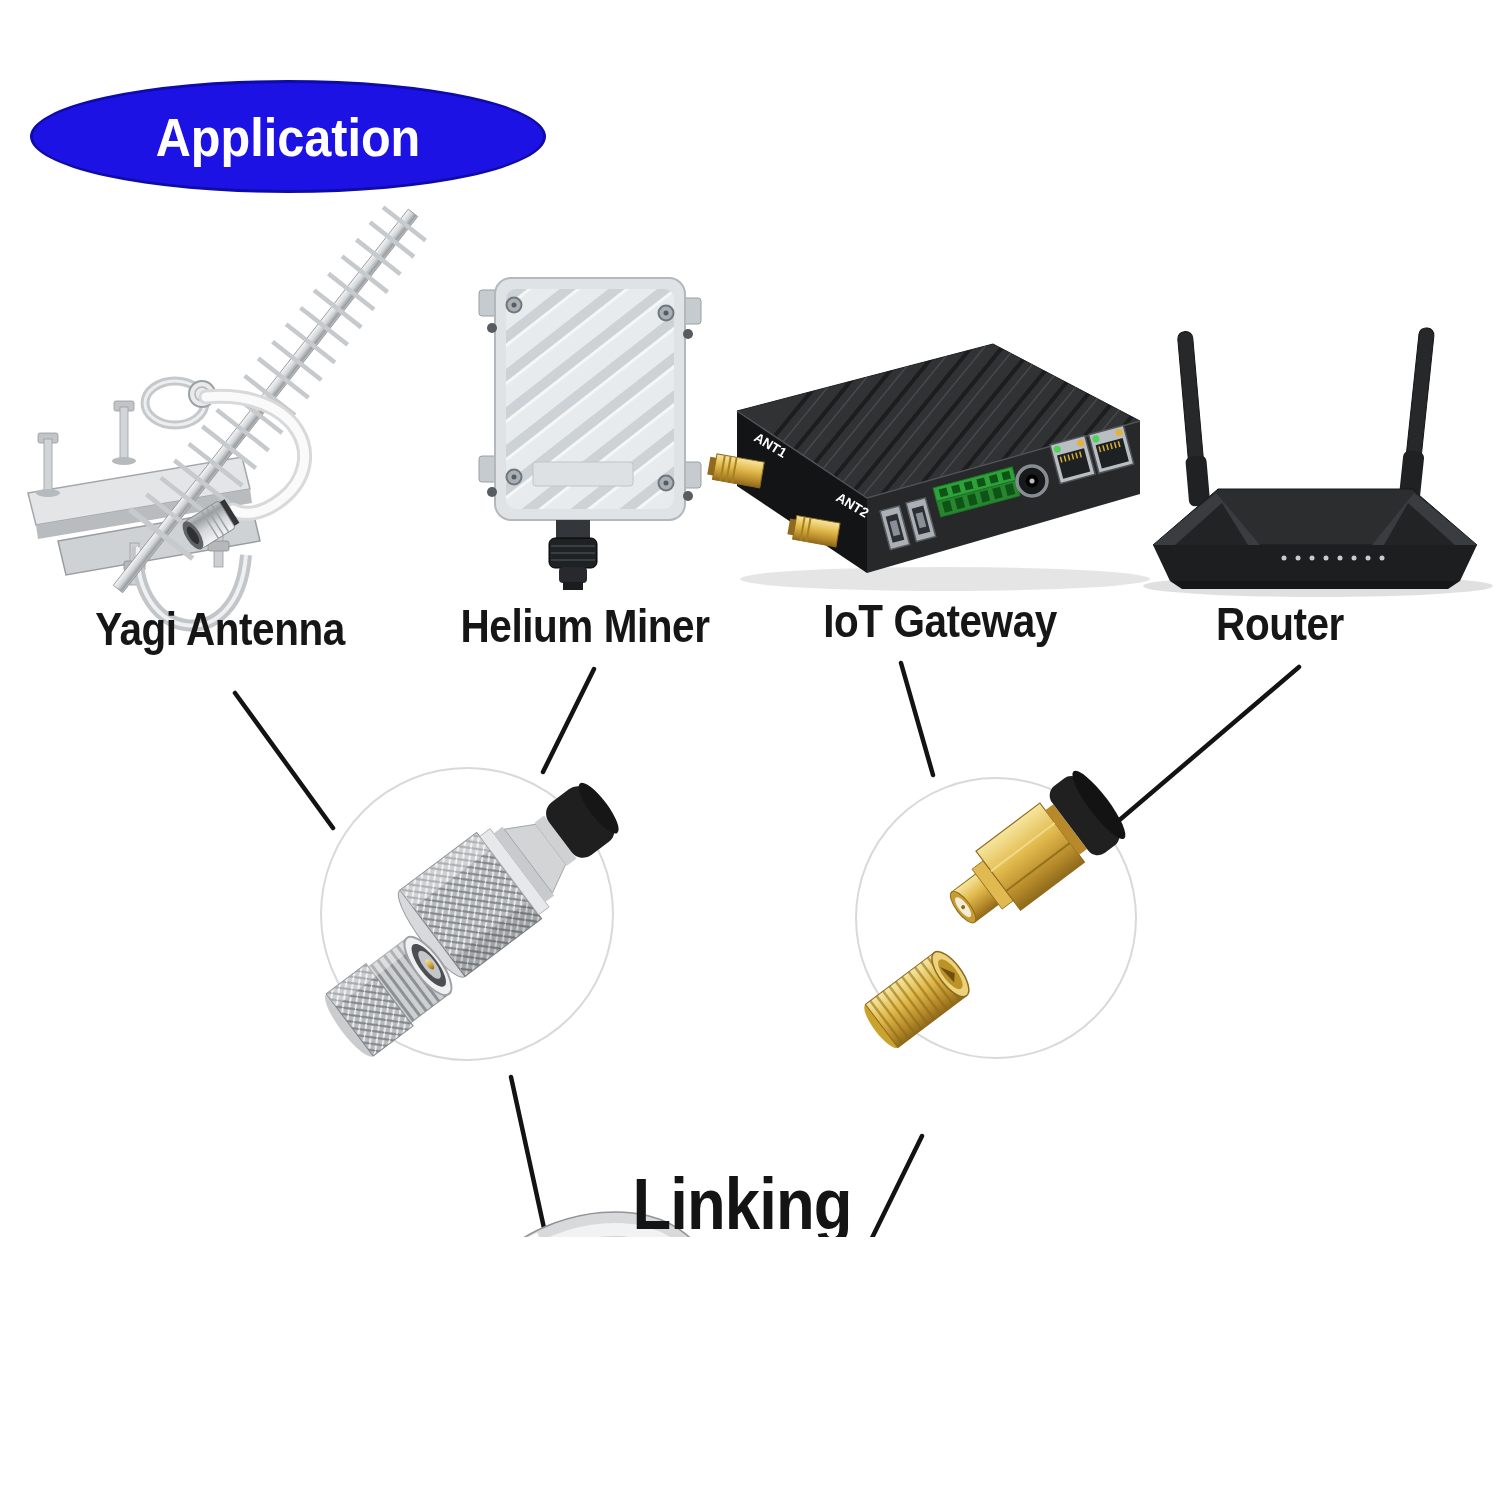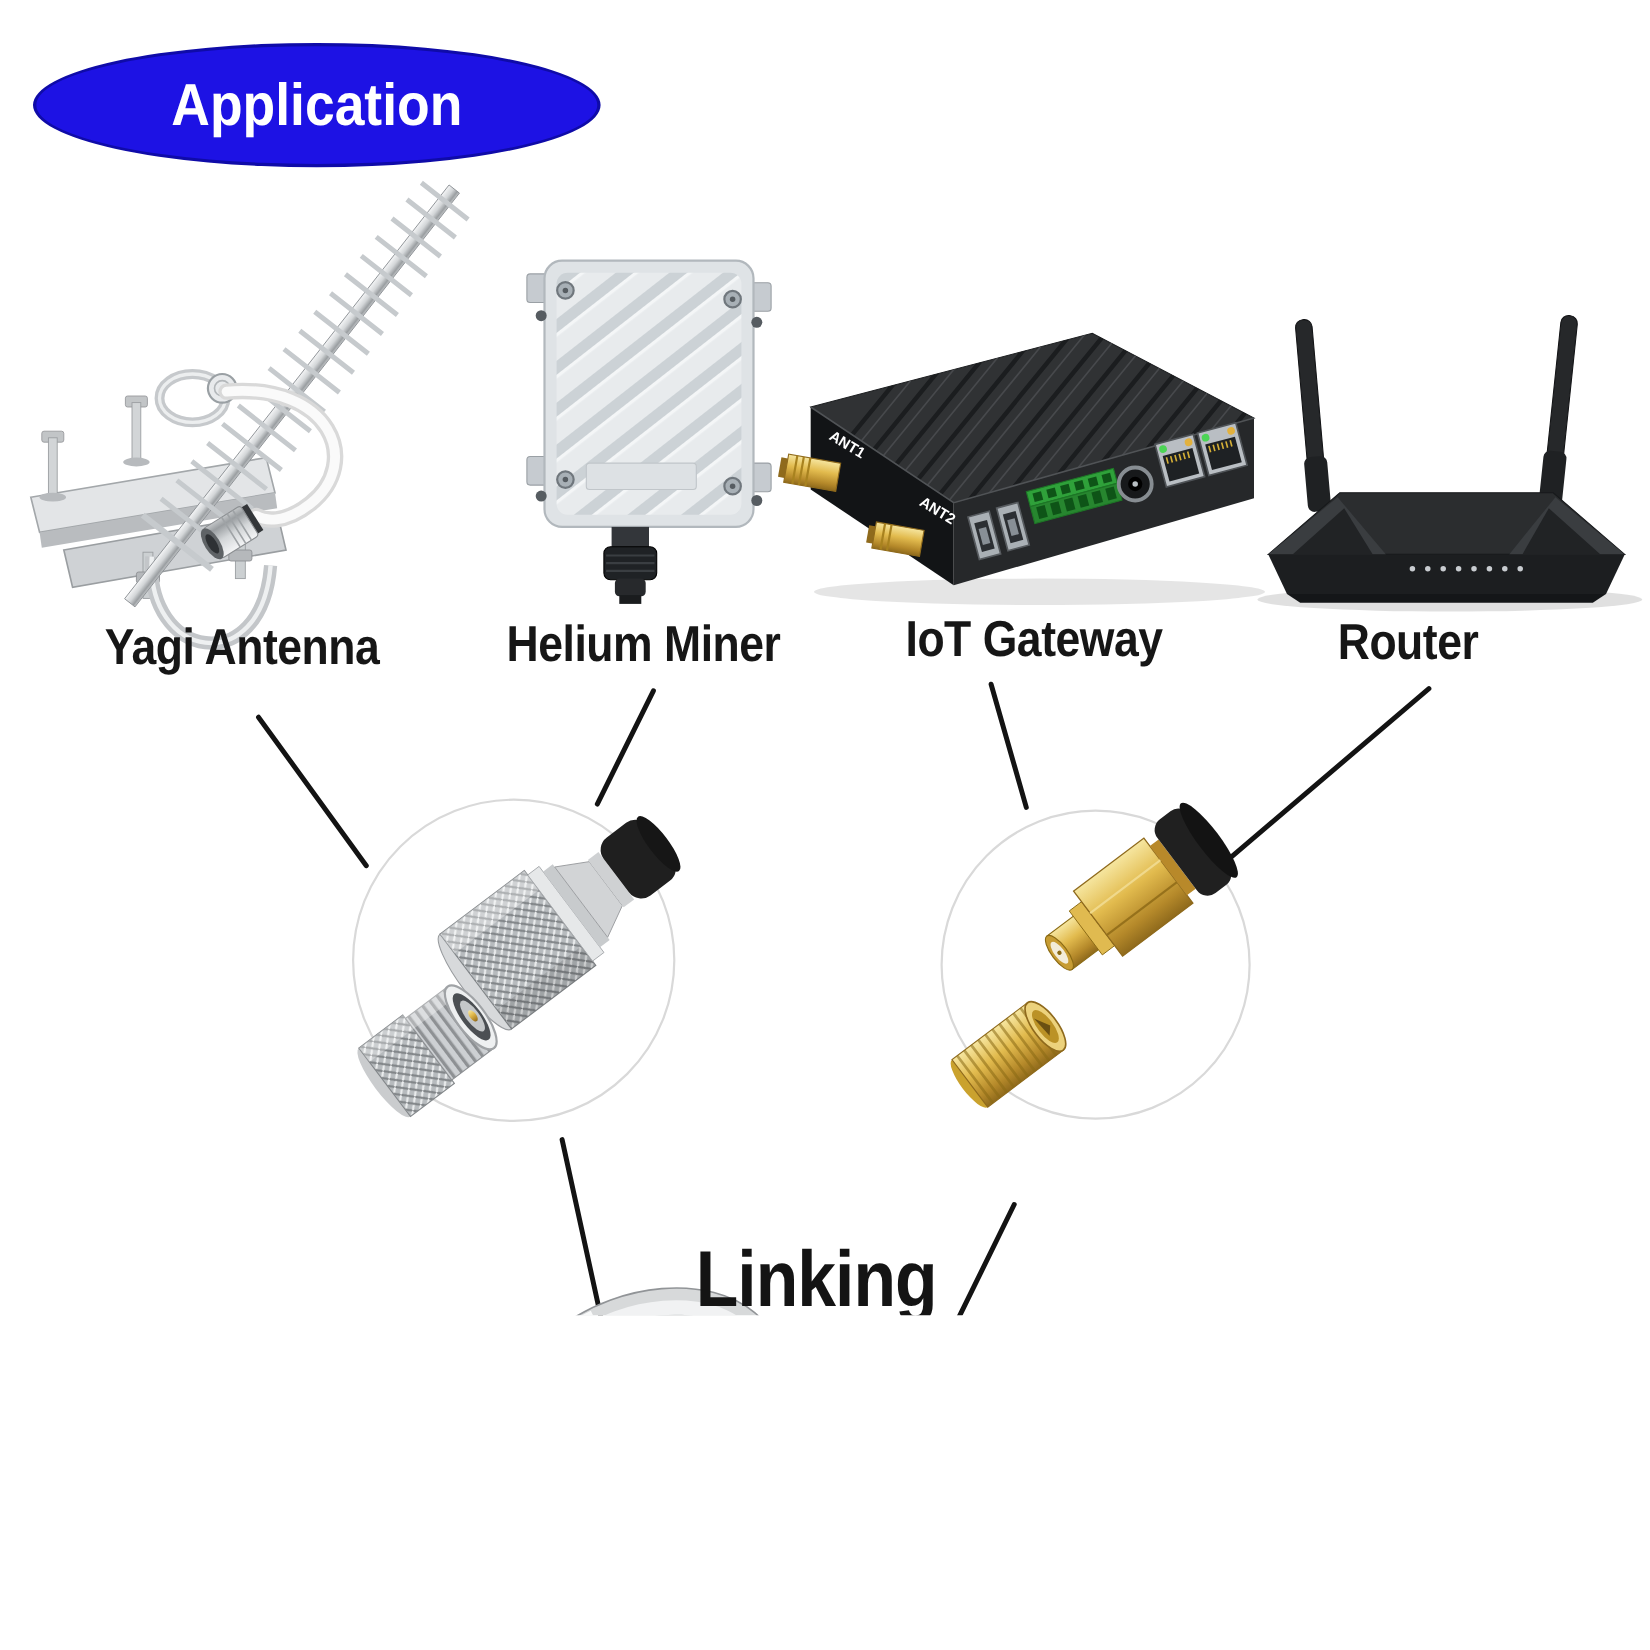--- a/index.html
+++ b/index.html
@@ -1,17 +1,17 @@
 <!DOCTYPE html>
 <html><head>
 <meta charset="utf-8">
 <style>
   html,body{margin:0;padding:0;background:#fff;}
   .canvas{position:relative;width:1500px;height:1196px;background:#fff;overflow:hidden;
-          font-family:"Liberation Sans","DejaVu Sans",sans-serif;}
+          font-family:"Liberation Sans","DejaVu Sans",sans-serif;margin-top:41px;}
   .art{position:absolute;left:0;top:0;z-index:1;}
   .badge{position:absolute;left:30px;top:39px;width:516px;height:113px;border-radius:50%;
          border:3px solid #0f0ba8;box-sizing:border-box;z-index:3;
          display:flex;align-items:center;justify-content:center;}
   .badge span{color:#ffffff;font-weight:700;font-size:54px;display:inline-block;
               transform:scaleX(.9);letter-spacing:0;}
   .plabel{position:absolute;z-index:3;font-weight:700;font-size:46px;color:#161616;
           white-space:nowrap;transform:translateX(-50%) scaleX(.88);letter-spacing:-0.5px;}
   .caption{position:absolute;z-index:3;font-weight:700;font-size:72px;color:#141414;
            white-space:nowrap;transform:translateX(-50%) scaleX(.88);letter-spacing:-1px;}

